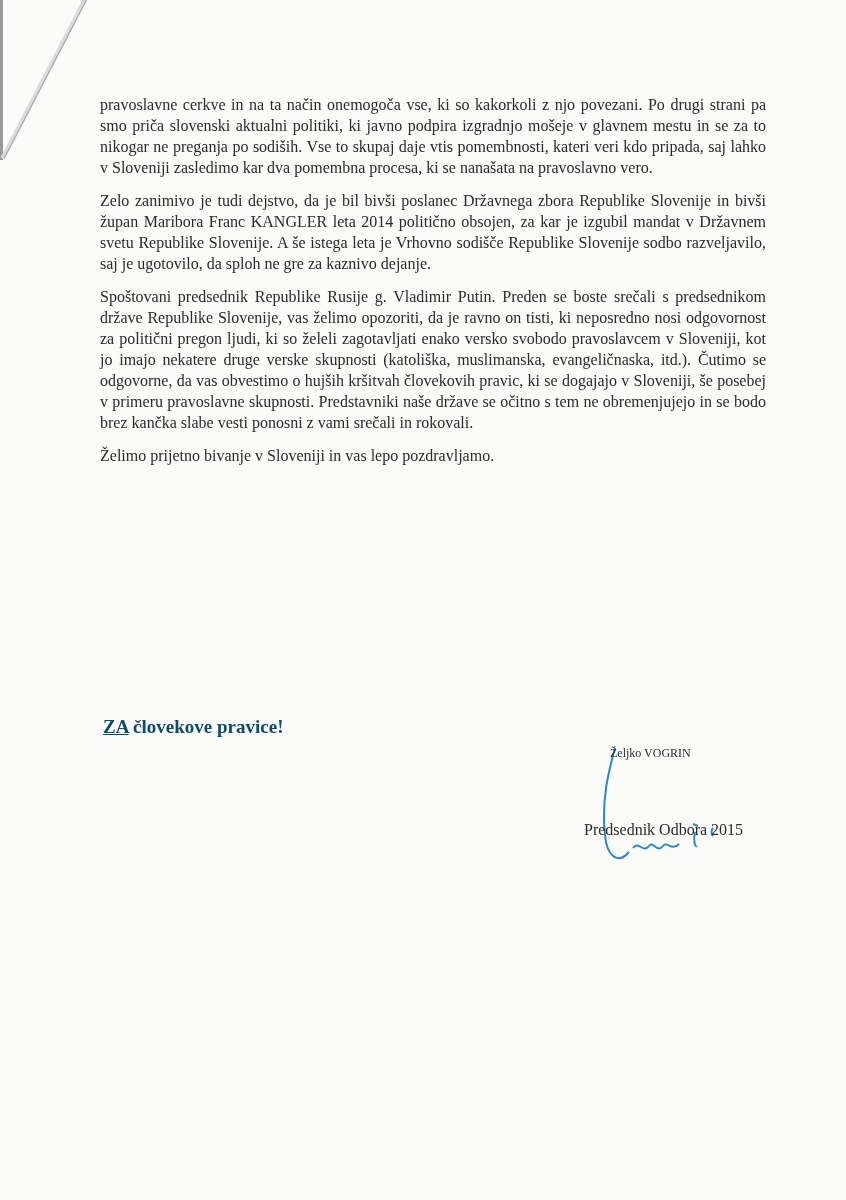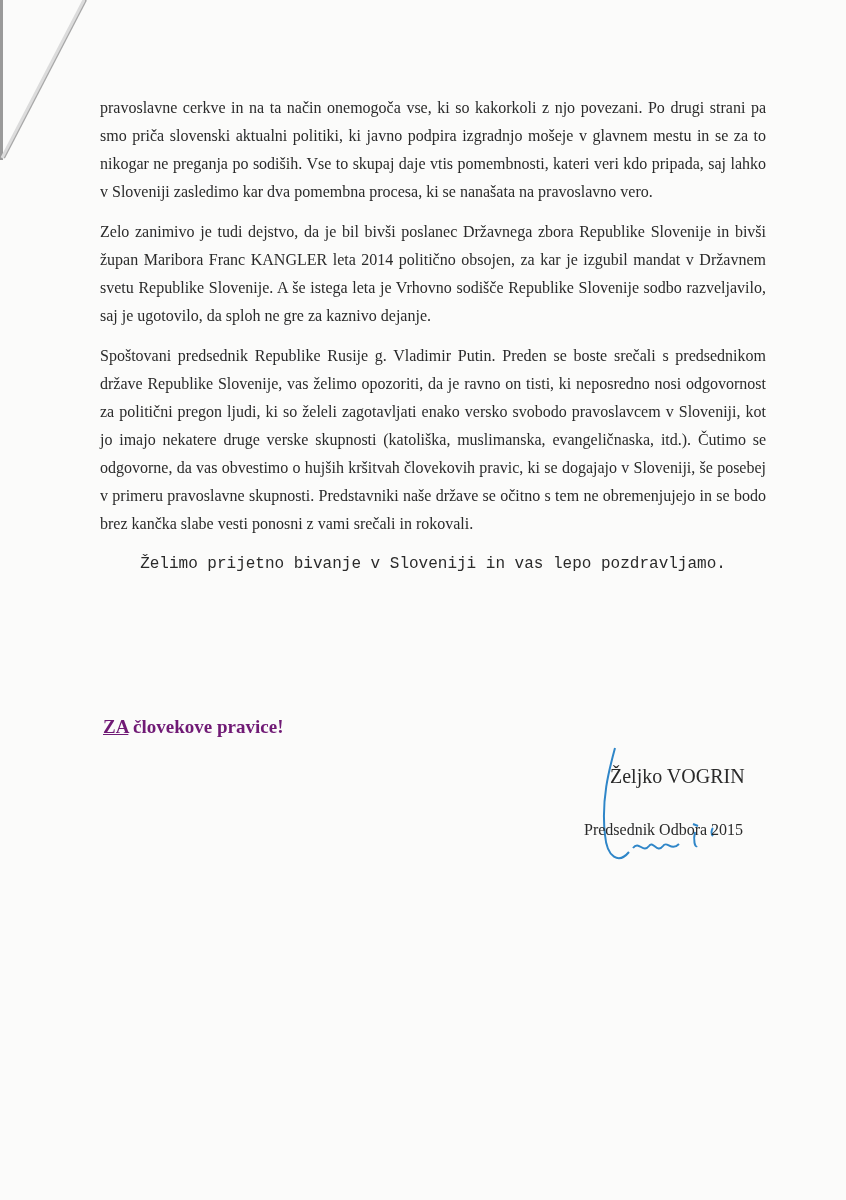--- a/index.html
+++ b/index.html
@@ -8,33 +8,33 @@
     background: #fbfbfa;
     font-family: "Liberation Serif", "DejaVu Serif", serif;
     color: #2a2a2a;
   }
   .page-edge {
     position: absolute; left: 0; top: 0; width: 846px; height: 1200px;
     pointer-events: none;
   }
   .letter-body {
     position: absolute; left: 100px; top: 94px; width: 666px;
-    font-size: 16px; line-height: 28px;
+    font-size: 16px; line-height: 21px;
   }
   .letter-body p {
     margin: 0 0 12px 0; text-align: justify;
   }
-  .letter-body p.last-justify { text-align: center; font-family: Liberation Mono, monospace; }
+  .letter-body p.last-justify { text-align: left; }
   .slogan {
     position: absolute; left: 103px; top: 716px;
-    font-size: 19px; font-weight: bold; color: #701a75;
+    font-size: 19px; font-weight: bold; color: #0c4a6e;
   }
   .slogan .za { text-decoration: underline; }
   .sig-name {
-    position: absolute; left: 610px; top: 765px; font-size: 20px;
+    position: absolute; left: 610px; top: 746px; font-size: 12px;
   }
   .sig-title {
     position: absolute; left: 584px; top: 821px; font-size: 16px;
   }
   .signature {
     position: absolute; left: 595px; top: 740px; width: 170px; height: 140px;
   }
 </style>
 </head>
 <body>

